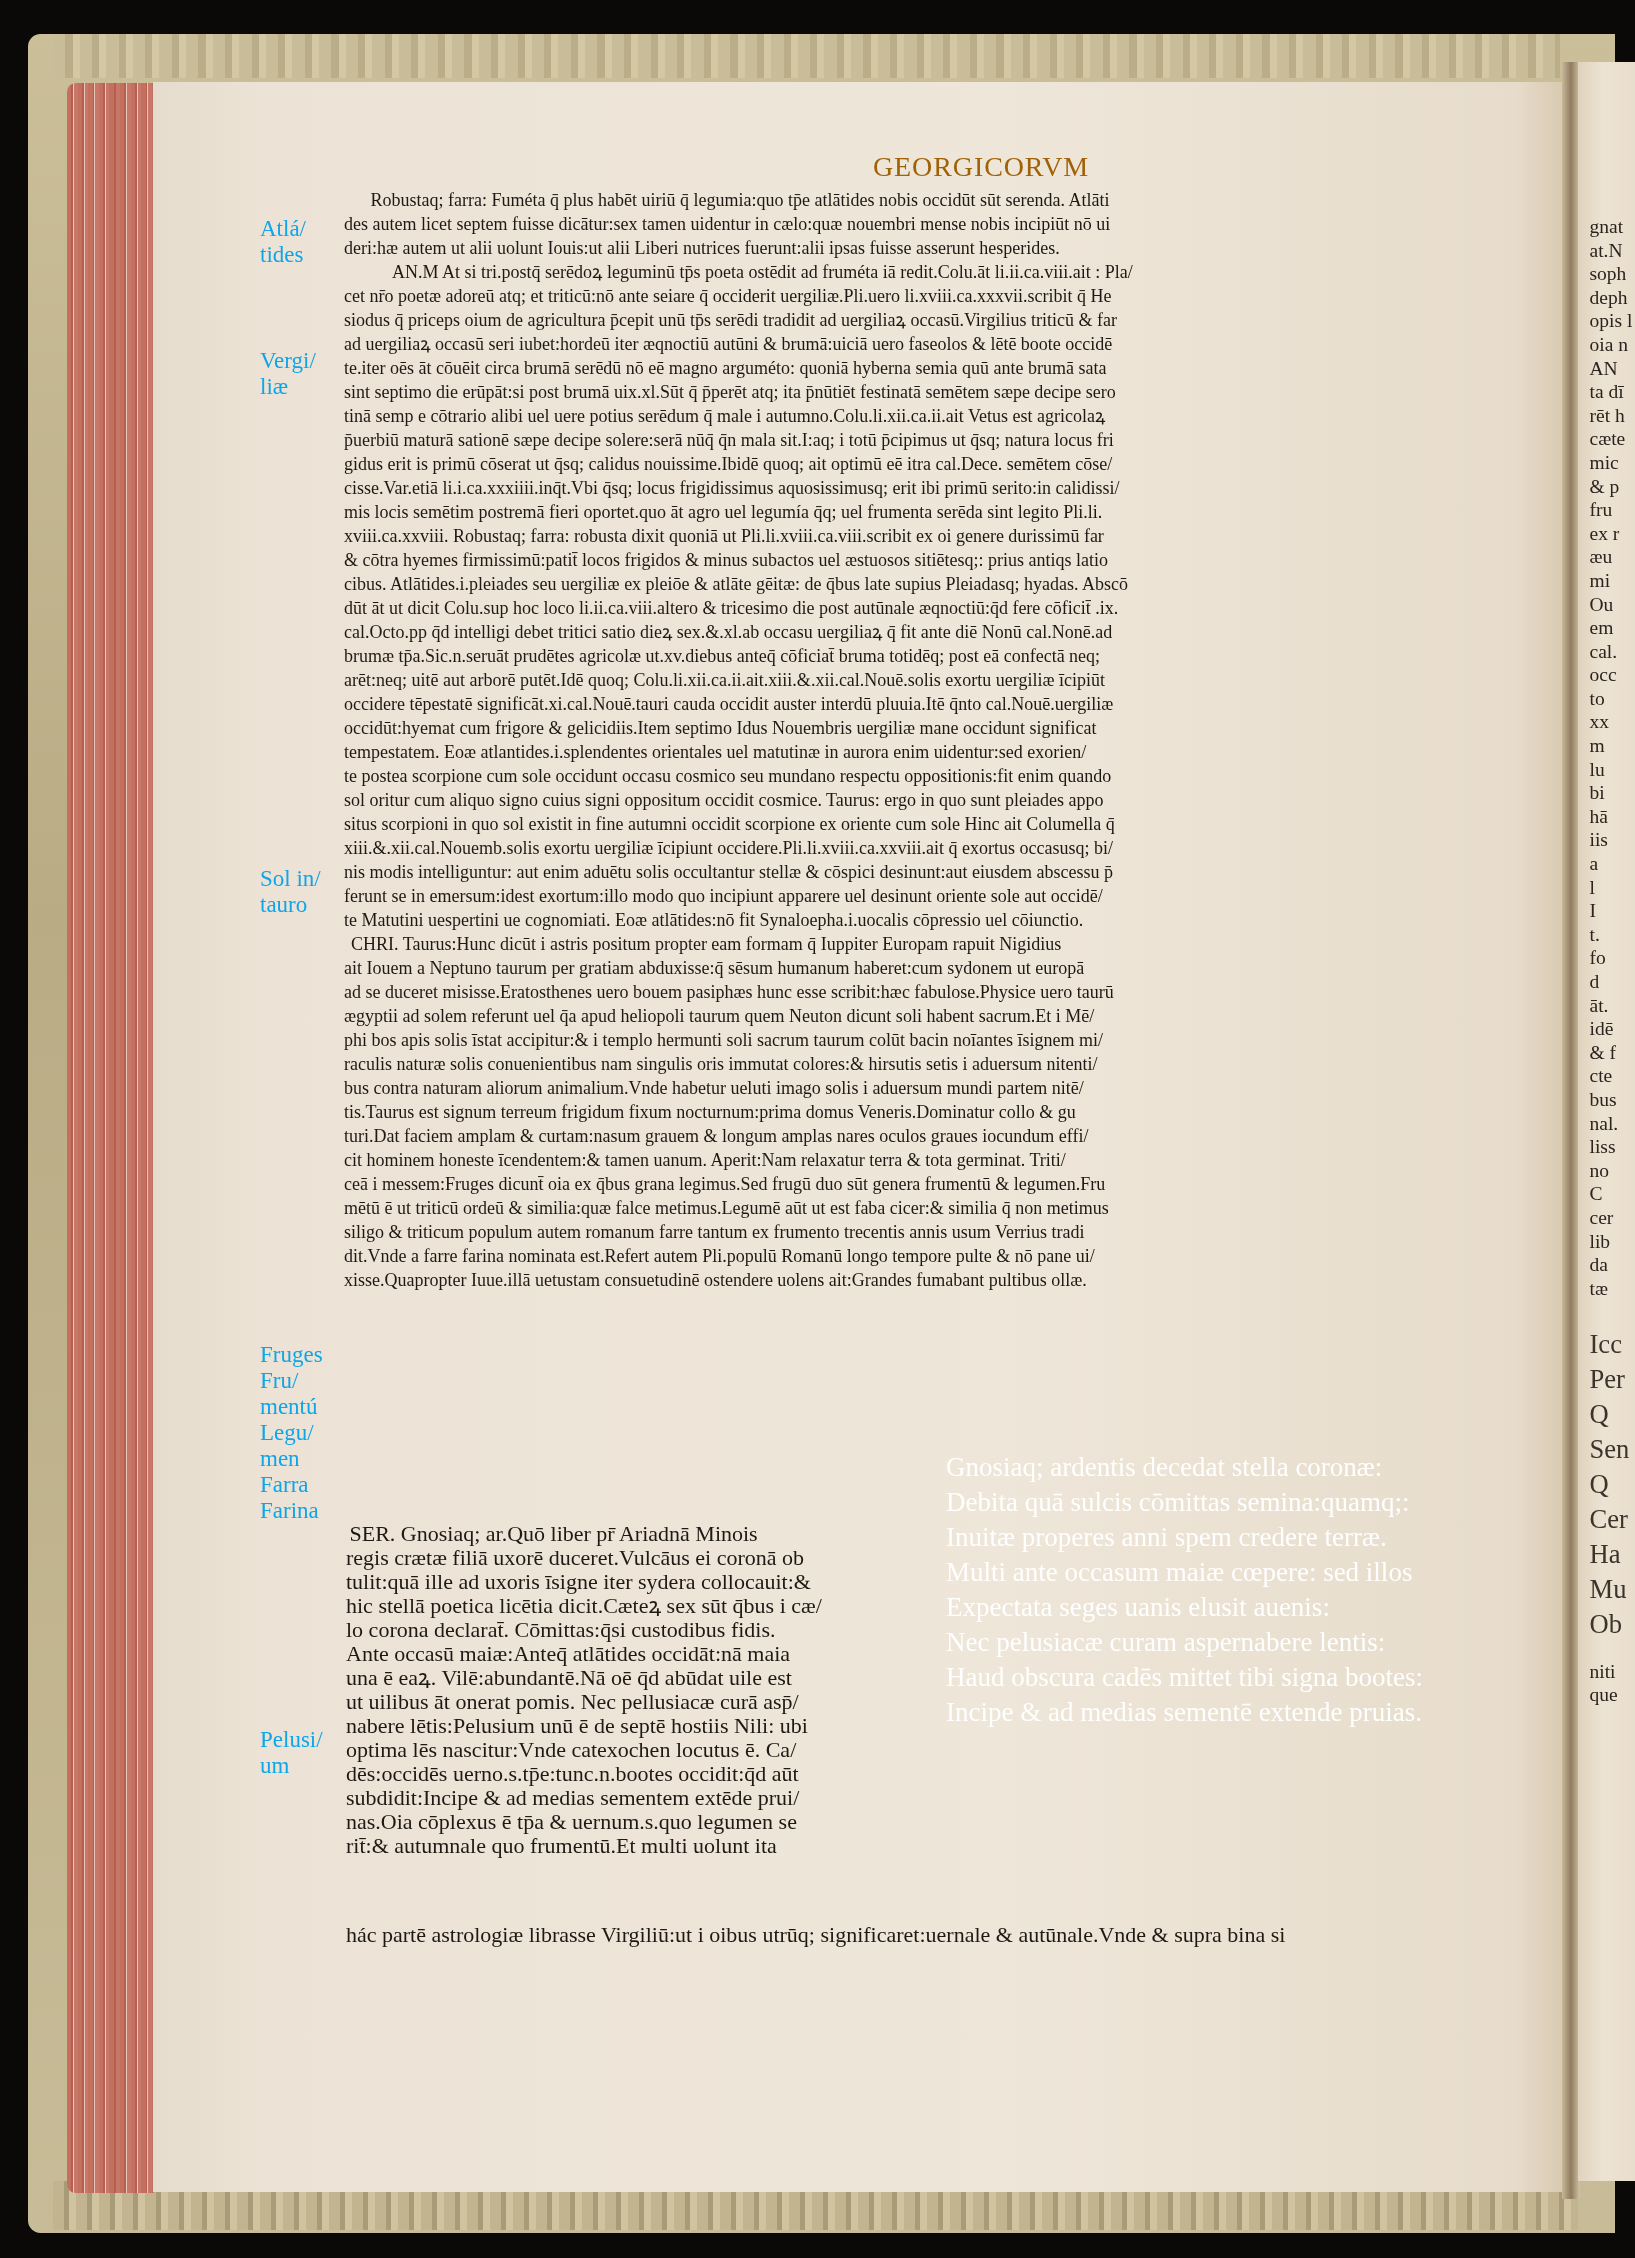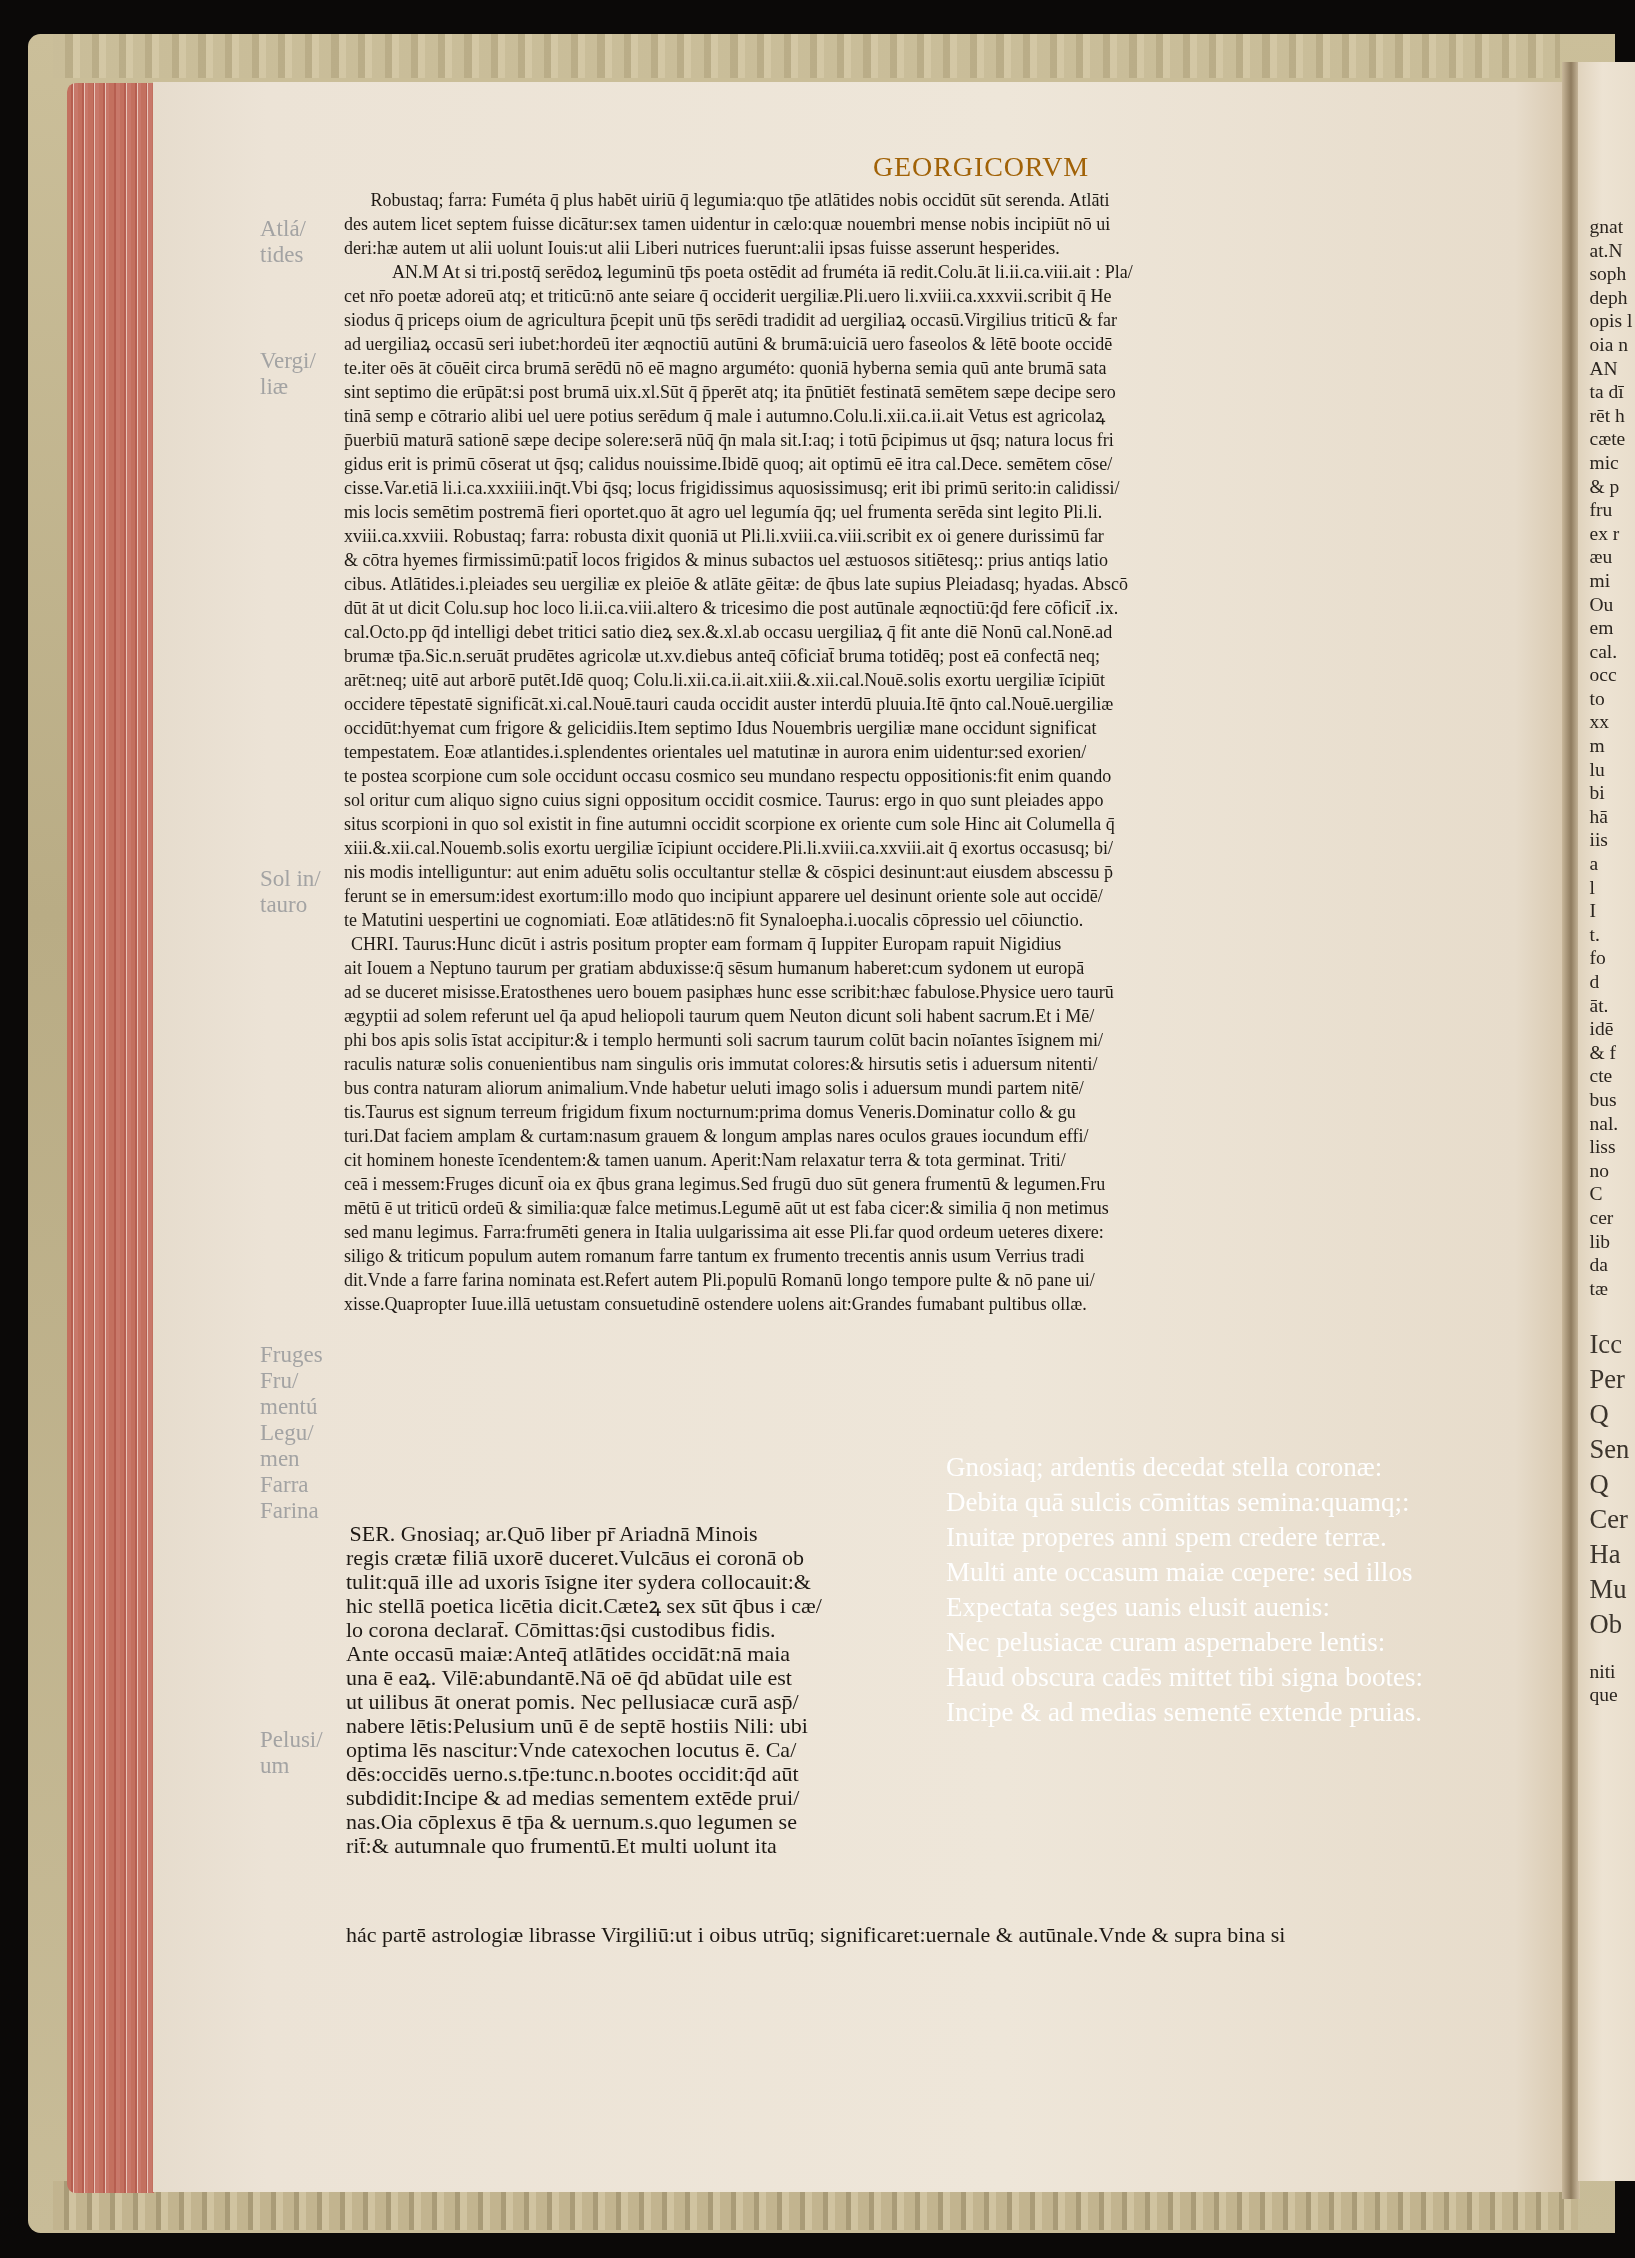--- a/index.html
+++ b/index.html
@@ -49,21 +49,21 @@
     position:absolute; left:873px; top:151px; font-size:28px; letter-spacing:0.9px;
     color:#a16207; font-weight:normal;
   }
   .commentary {
     position:absolute; left:344px; top:188px; width:1162px;
     font-size:18px; line-height:24px; color:#1e1914;
   }
   .commentary .line { white-space:nowrap; overflow:hidden; text-align:justify; }
   .commentary .indent { padding-left:26.6px; }
   .marg {
-    position:absolute; left:260px; font-size:23px; line-height:26px; color:#a3a3a3;
+    position:absolute; left:260px; font-size:23px; line-height:26px; color:#0ea5e9;
   }
   .lower-left {
     position:absolute; left:346px; top:1522px; width:590px;
     font-size:22px; line-height:24px; color:#1e1914;
   }
   .lower-left .line { white-space:nowrap; overflow:hidden; }
   .verse {
     position:absolute; left:946px; top:1450px; width:567px;
     font-size:27px; line-height:35px; color:#ffffff;
   }
@@ -194,21 +194,20 @@
     <div class="line">ad se duceret misisse.Eratosthenes uero bouem  pasiphæs hunc esse scribit:hæc fabulose.Physice uero  taurū</div>
     <div class="line">ægyptii ad solem referunt uel q̄a apud heliopoli taurum quem Neuton dicunt soli habent sacrum.Et i Mē/</div>
     <div class="line">phi bos apis solis īstat accipitur:&amp; i templo hermunti soli sacrum taurum colūt bacin noīantes īsignem mi/</div>
     <div class="line">raculis naturæ solis conuenientibus nam singulis oris immutat colores:&amp; hirsutis setis i aduersum  nitenti/</div>
     <div class="line">bus contra naturam aliorum animalium.Vnde habetur ueluti imago solis i aduersum mundi partem  nitē/</div>
     <div class="line">tis.Taurus est signum terreum frigidum fixum nocturnum:prima domus Veneris.Dominatur collo &amp; gu</div>
     <div class="line">turi.Dat faciem amplam &amp; curtam:nasum grauem &amp; longum amplas nares oculos graues iocundum  effi/</div>
     <div class="line">cit hominem honeste īcendentem:&amp; tamen uanum.  Aperit:Nam relaxatur terra &amp; tota germinat.  Triti/</div>
     <div class="line">ceā i messem:Fruges dicunt̄  oia ex q̄bus grana legimus.Sed frugū duo sūt genera frumentū &amp; legumen.Fru</div>
     <div class="line">mētū ē ut triticū ordeū &amp; similia:quæ falce metimus.Legumē aūt ut est faba cicer:&amp; similia q̄ non metimus</div>
-    <div class="line">sed manu legimus.  Farra:frumēti genera in Italia uulgarissima ait esse Pli.far quod ordeum ueteres dixere:</div>
     <div class="line">siligo &amp; triticum populum autem romanum farre tantum ex frumento trecentis annis usum Verrius tradi</div>
     <div class="line">dit.Vnde a farre farina nominata est.Refert autem Pli.populū Romanū longo tempore pulte &amp; nō pane ui/</div>
     <div class="line">xisse.Quapropter Iuue.illā uetustam consuetudinē ostendere uolens ait:Grandes fumabant pultibus ollæ.</div>
   </div>
 
 <div class="lower-left" id="lower-left">
     <div class="line" style="padding-left: 3.5px;">SER.    Gnosiaq; ar.Quō liber pr̄ Ariadnā Minois</div>
     <div class="line">regis crætæ filiā uxorē duceret.Vulcāus ei coronā ob</div>
     <div class="line">tulit:quā ille ad uxoris īsigne iter sydera collocauit:&amp;</div>
     <div class="line">hic stellā poetica licētia dicit.Cæteꝝ sex sūt q̄bus i cæ/</div>

